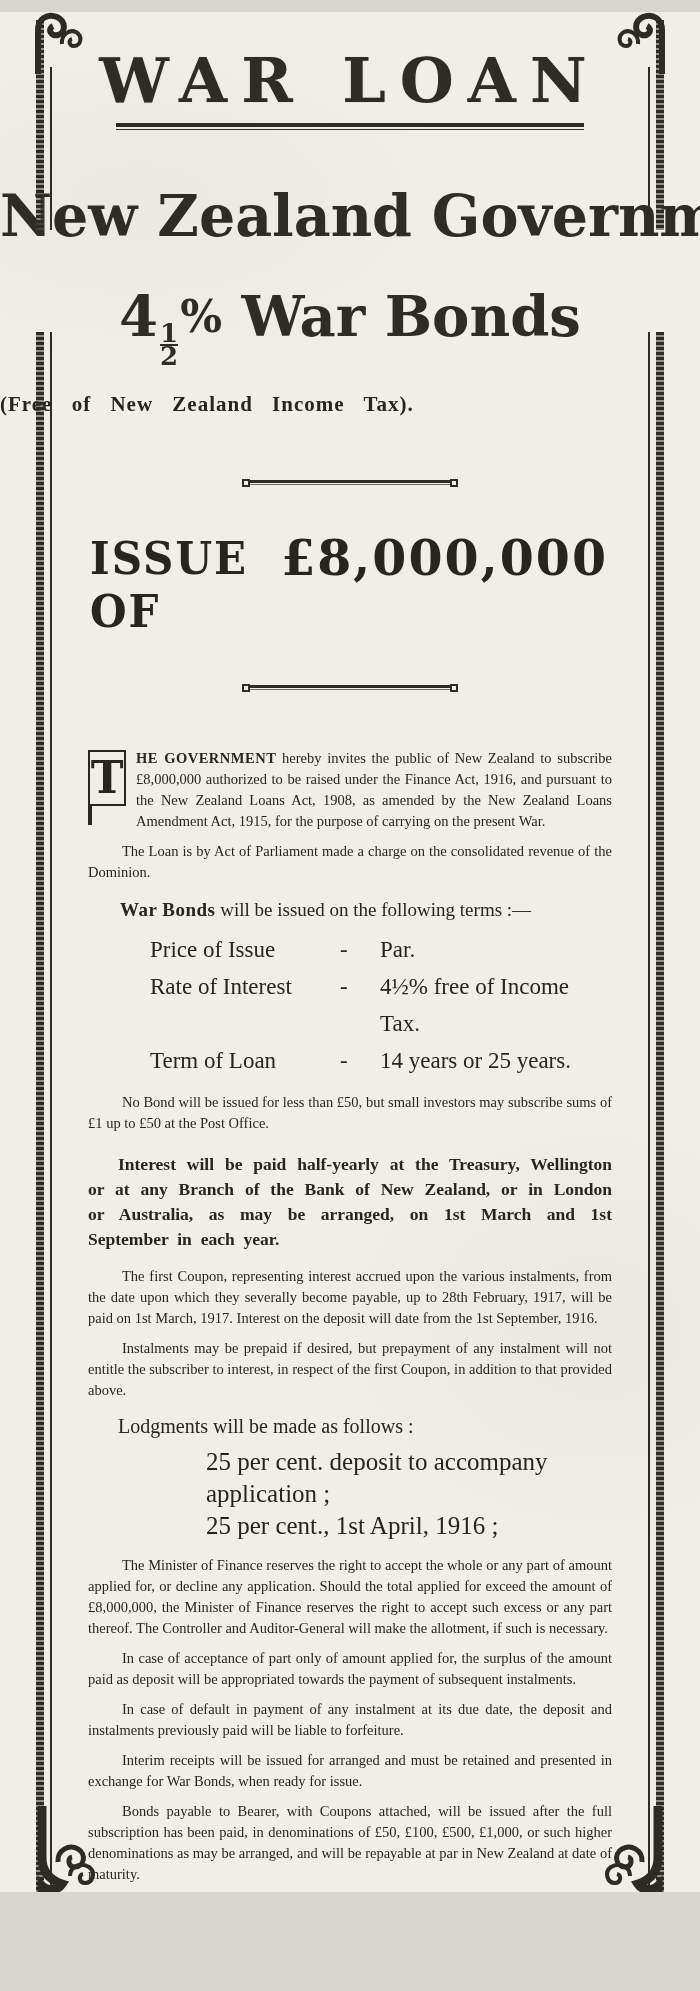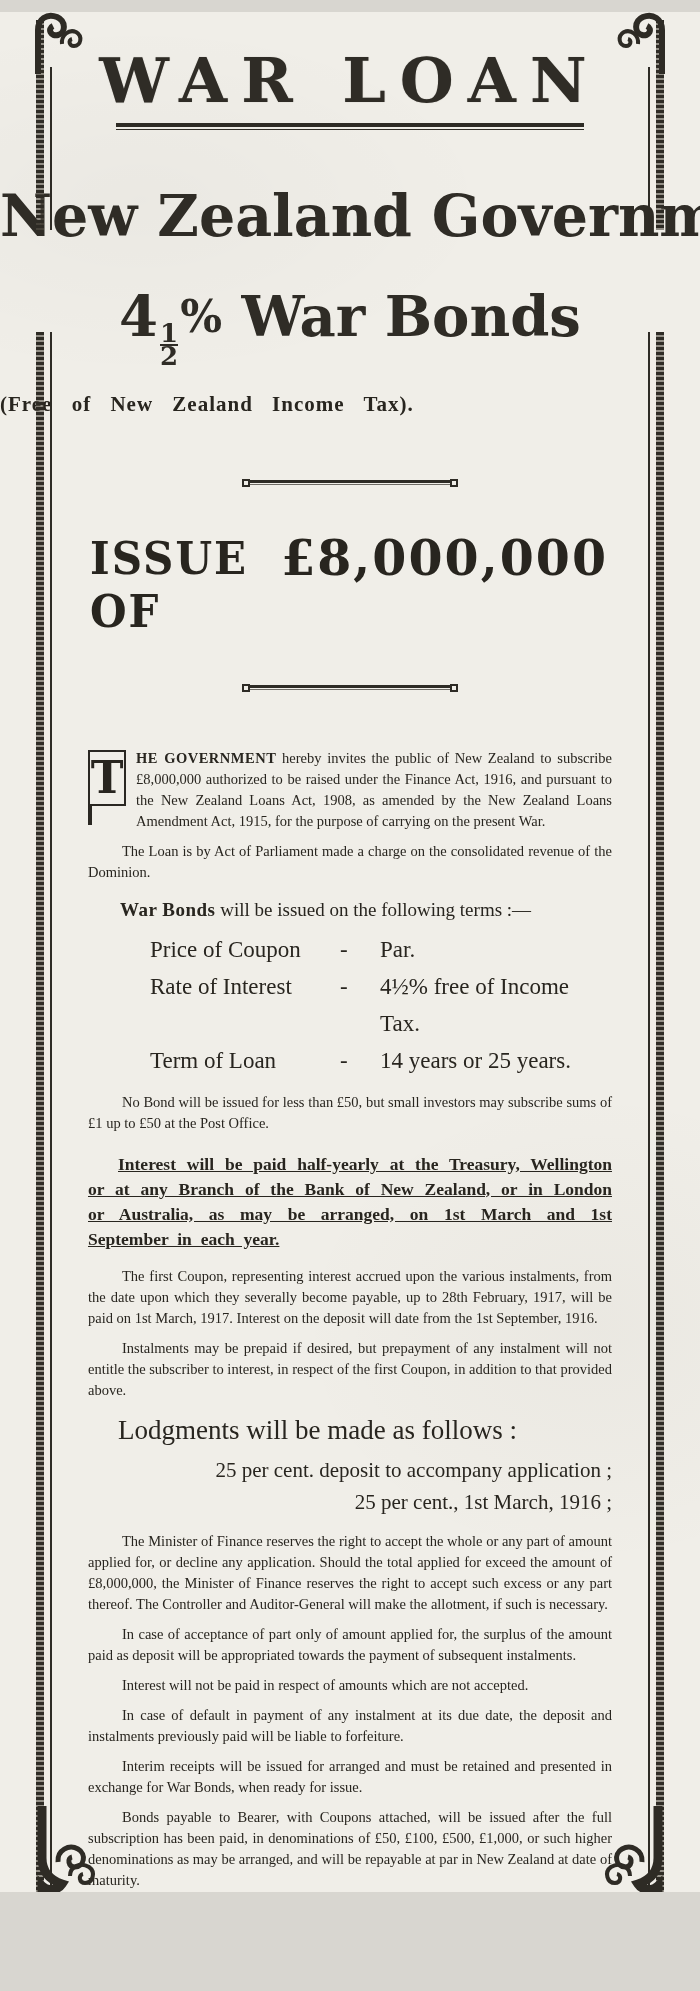--- a/index.html
+++ b/index.html
@@ -83,24 +83,24 @@
     background-image:radial-gradient(circle,#2a2722 1.6px,transparent 2.1px);
     background-size:7px 6px; background-position:2px 2px; }
   .lead-bold { font-weight:bold; letter-spacing:0.5px; }
   .terms-head { margin-top:16px; font-size:19px; text-indent:32px; }
   .terms-head .rest { font-weight:normal; }
   .terms-table { margin:10px 0 0 62px; }
   .terms-row { display:grid; grid-template-columns:172px 58px 1fr;
     font-size:23px; line-height:37px; }
   .terms-row .dash { text-align:left; padding-left:18px; }
   .interest-notice { margin-top:18px; font-size:17.5px; font-weight:bold;
-    line-height:25px; word-spacing:4.5px; text-align:justify; text-indent:30px;text-decoration:underline; }
-  .sched-head { margin-top:14px; font-size:27px; text-indent:30px; }
+    line-height:25px; word-spacing:4.5px; text-align:justify; text-indent:30px; }
+  .sched-head { margin-top:14px; font-size:20px; text-indent:30px; }
   .sched-list { margin:8px 0 0 118px; list-style:none; }
-  .sched-list li { font-size:21px; line-height:32px;text-align:right; }
+  .sched-list li { font-size:25px; line-height:32px; }
 </style>
 </head>
 <body>
 
 <div class="sheet">
 
   <div class="rule rl1"></div>
   <div class="rule thin rl1t"></div>
   <div class="rule rl2"></div>
   <div class="rule thin rl2t"></div>
@@ -166,21 +166,21 @@
       </span>
       <p class="body noindent" style="margin-top:0"><span class="lead-bold">HE GOVERNMENT</span><span> hereby invites the public of New Zealand to subscribe £8,000,000 authorized to be raised under the Finance Act, 1916, and pursuant to the New Zealand Loans Act, 1908, as amended by the New Zealand Loans Amendment Act, 1915, for the purpose of carrying on the present War.</span></p>
     </div>
 
     <p class="body" style="clear:both">The Loan is by Act of Parliament made a charge on the consolidated revenue of the Dominion.</p>
 
     <div class="terms-head"><span class="lead-bold">War Bonds</span><span class="rest"> will be issued on the following terms :—</span></div>
 
     <div class="terms-table">
       <div class="terms-row">
-        <span class="lbl">Price of Coupon</span>
+        <span class="lbl">Price of Issue</span>
         <span class="dash">-</span>
         <span class="val">Par.</span>
       </div>
       <div class="terms-row">
         <span class="lbl">Rate of Interest</span>
         <span class="dash">-</span>
         <span class="val" style="font-weight:normal">4½% free of Income Tax.</span>
       </div>
       <div class="terms-row">
         <span class="lbl">Term of Loan</span>
@@ -195,24 +195,23 @@
 
     <p class="body" style="margin-top:14px">The first Coupon, representing interest accrued upon the various instalments, from the date upon which they severally become payable, up to 28th February, 1917, will be paid on 1st March, 1917.  Interest on the deposit will date from the 1st September, 1916.</p>
 
 
     <p class="body">Instalments may be prepaid if desired, but prepayment of any instalment will not entitle the subscriber to interest, in respect of the first Coupon, in addition to that provided above.</p>
 
     <div class="sched-head">Lodgments will be made as follows :</div>
 
     <ul class="sched-list">
       <li>25 per cent. deposit to accompany application ;</li>
-      <li>25 per cent., 1st March, 1916 ;</li>
+      <li>25 per cent., 1st April, 1916 ;</li>
     </ul>
 
     <p class="body" style="margin-top:13px">The Minister of Finance reserves the right to accept the whole or any part of amount applied for, or decline any application.  Should the total applied for exceed the amount of £8,000,000, the Minister of Finance reserves the right to accept such excess or any part thereof.  The Controller and Auditor-General will make the allotment, if such is necessary.</p>
     <p class="body">In case of acceptance of part only of amount applied for, the surplus of the amount paid as deposit will be appropriated towards the payment of subsequent instalments.</p>
-    <p class="body">Interest will not be paid in respect of amounts which are not accepted.</p>
     <p class="body">In case of default in payment of any instalment at its due date, the deposit and instalments previously paid will be liable to forfeiture.</p>
     <p class="body">Interim receipts will be issued for arranged and must be retained and presented in exchange for War Bonds, when ready for issue.</p>
     <p class="body">Bonds payable to Bearer, with Coupons attached, will be issued after the full subscription has been paid, in denominations of £50, £100, £500, £1,000, or such higher denominations as may be arranged, and will be repayable at par in New Zealand at date of maturity.</p>
 
   </div>
 </div>
 
 </body></html>

